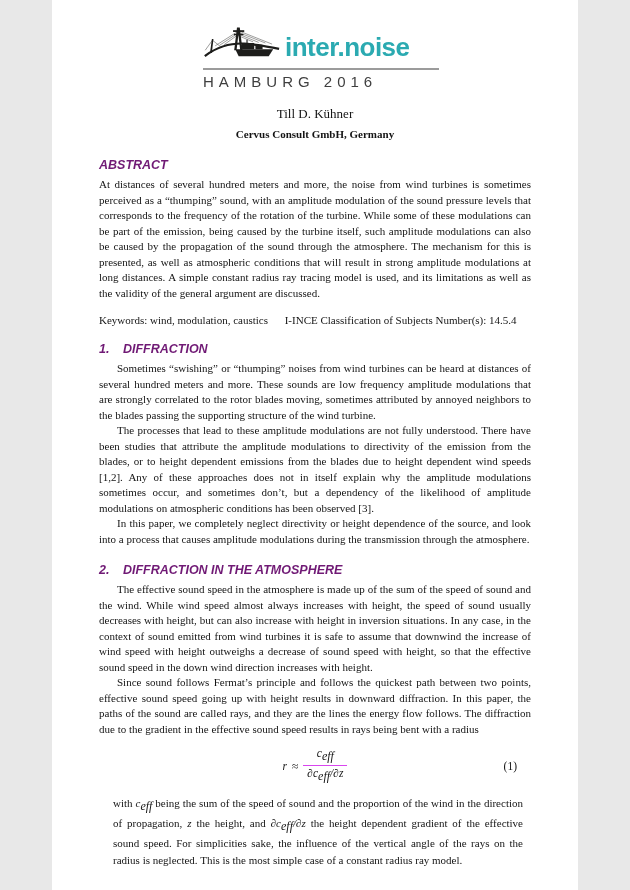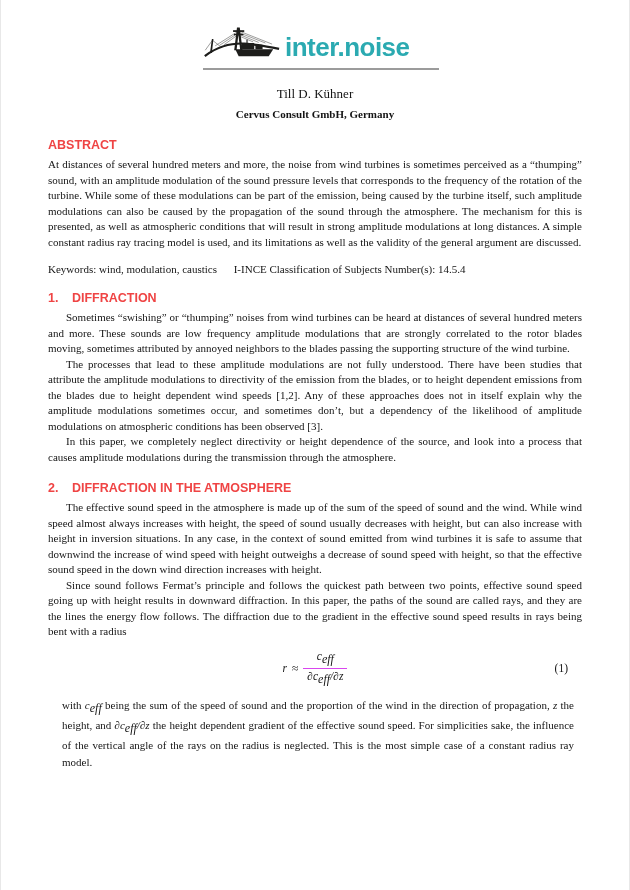--- a/index.html
+++ b/index.html
@@ -1,18 +1,18 @@
 <!DOCTYPE html>
 <html><head>
 <meta charset="utf-8">
 <style>
   html, body { margin: 0; padding: 0; background: #e8e8e8; }
   .page {
     position: relative;
-    width: 628px;
+    width: 526px;
     height: 890px;
     margin: 0 auto;
     background: #ffffff;
     overflow: hidden;
     font-family: "Liberation Serif", serif;
     color: #141414;
   }
   .content { padding: 20px 47px 0 47px; }
 
   
@@ -50,21 +50,22 @@
   }
   .paper-author { text-align: center; font-size: 13px; margin-top: 16px; }
   .paper-affiliation { text-align: center; font-size: 11px; margin-top: 6px; font-weight: bold; }
 
   
   .sec-heading {
     font-family: "Liberation Sans", sans-serif;
     font-weight: bold;
     font-size: 12.5px;
     margin: 16px 0 5px 0;
-    color: #ef4444;
+    color: #701a75;
+    font-style: italic;
   }
   .sec-heading .sec-num { margin-right: 10px; }
   .abs-heading { margin-top: 18px; }
   .para {
     font-size: 11px;
     line-height: 15.5px;
     text-align: justify;
     margin: 0;
   }
   .para.indent { text-indent: 18px; }
@@ -120,20 +121,21 @@
           <path d="M16,22 L12.5,47 h3.4 l2.8-25 Z"></path>
           <path d="M2,51 C28,31 55,26 80,28.5 C100,30.5 118,33.5 137,37.5 l-0.9,4 C118,37.5 100,34.5 80,32.5 C56,30 30,35 4.5,54 Z"></path>
           <rect x="78" y="23" width="2" height="8"></rect>
           <rect x="70" y="29" width="22" height="11" rx="1"></rect>
           <rect x="94" y="32" width="13" height="8" rx="1"></rect>
           <path d="M58,40 L126,40 L118,53 L64,53 Z"></path>
         </svg>
         <div class="logo-brand">inter.noise</div>
       </div>
       <hr class="logo-rule">
+      <div class="logo-subtitle">HAMBURG 2016</div>
     </div>
 
     <div class="paper-author">Till D. Kühner</div>
     <div class="paper-affiliation">Cervus Consult GmbH, Germany</div>
 
     <div class="sec-heading abs-heading">ABSTRACT</div>
     <p class="para">At distances of several hundred meters and more, the noise from wind turbines is sometimes perceived as a “thumping” sound, with an amplitude modulation of the sound pressure levels that corresponds to the frequency of the rotation of the turbine. While some of these modulations can be part of the emission, being caused by the turbine itself, such amplitude modulations can also be caused by the propagation of the sound through the atmosphere. The mechanism for this is presented, as well as atmospheric conditions that will result in strong amplitude modulations at long distances. A simple constant radius ray tracing model is used, and its limitations as well as the validity of the general argument are discussed.</p>
     <div class="keywords-line">
       <span>Keywords: wind, modulation, caustics</span>
       <span class="classification">I-INCE Classification of Subjects Number(s): 14.5.4</span>

